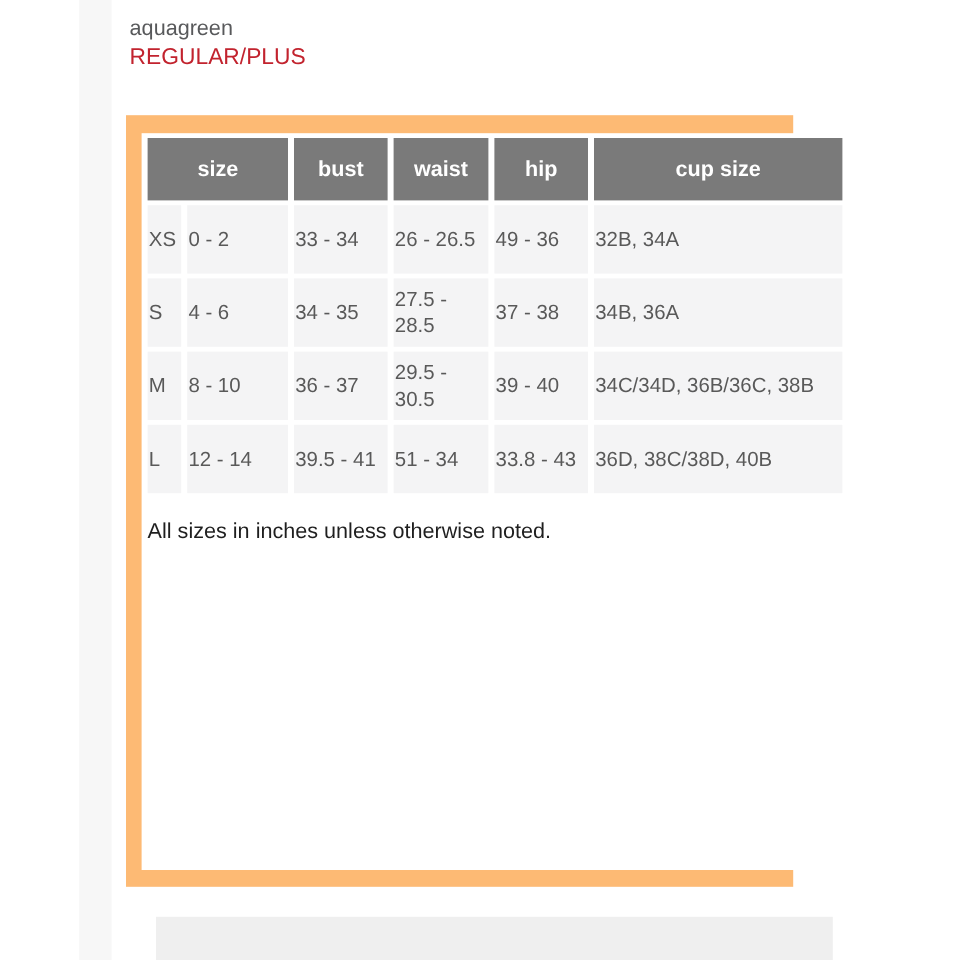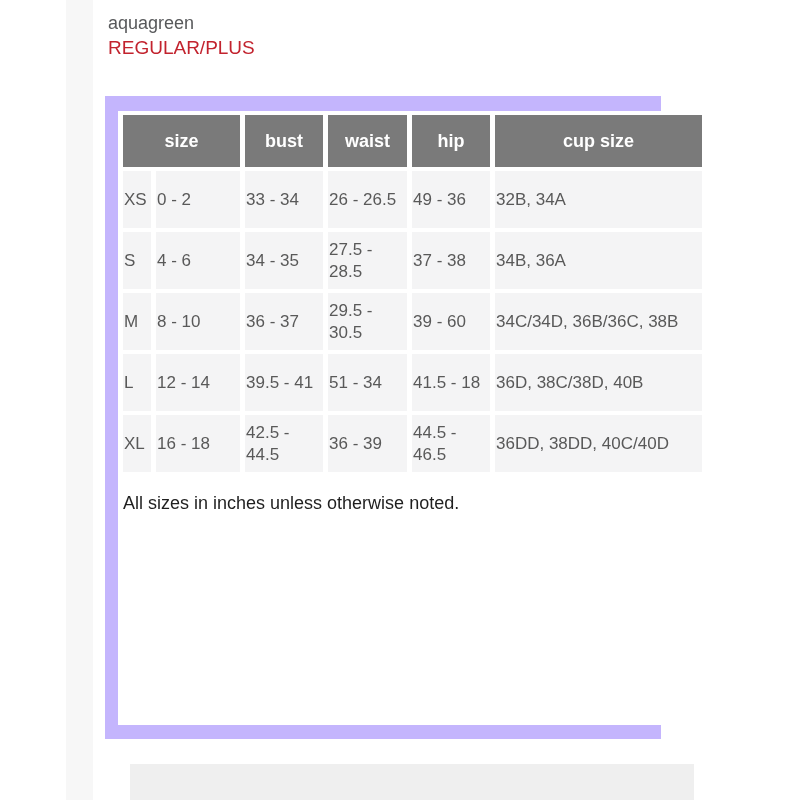--- a/index.html
+++ b/index.html
@@ -19,21 +19,21 @@
     position:absolute; left:108px; top:13px;
     font-size:18px; color:#58595b;
   }
   .title {
     position:absolute; left:108px; top:37px;
     font-size:19px; font-weight:normal; color:#c2232e;
   }
   .card {
     position:absolute; left:105px; top:96px;
     width:556px; height:643px;
-    background:#c4b5fd;
+    background:#fdba74;
   }
   .table-wrap {
     position:absolute; left:13px; top:15px;
     width:589px; height:614px;
     background:#ffffff;
   }
   table.size-table {
     border-collapse:separate;
     border-spacing:5px 4px;
     table-layout:fixed;
@@ -113,38 +113,30 @@
             <td>34 - 35</td>
             <td>27.5 - 28.5</td>
             <td>37 - 38</td>
             <td>34B, 36A</td>
           </tr>
           <tr>
             <td>M</td>
             <td>8 - 10</td>
             <td>36 - 37</td>
             <td>29.5 - 30.5</td>
-            <td>39 - 60</td>
+            <td>39 - 40</td>
             <td>34C/34D, 36B/36C, 38B</td>
           </tr>
           <tr>
             <td>L</td>
             <td>12 - 14</td>
             <td>39.5 - 41</td>
             <td>51 - 34</td>
-            <td>41.5 - 18</td>
+            <td>33.8 - 43</td>
             <td>36D, 38C/38D, 40B</td>
-          </tr>
-          <tr>
-            <td>XL</td>
-            <td>16 - 18</td>
-            <td>42.5 - 44.5</td>
-            <td>36 - 39</td>
-            <td>44.5 - 46.5</td>
-            <td>36DD, 38DD, 40C/40D</td>
           </tr>
         </tbody>
     </table>
     <div class="note">All sizes in inches unless otherwise noted.</div>
   </div>
 </div>
 
 <div class="bottom-bar"></div>
 
 </body></html>

